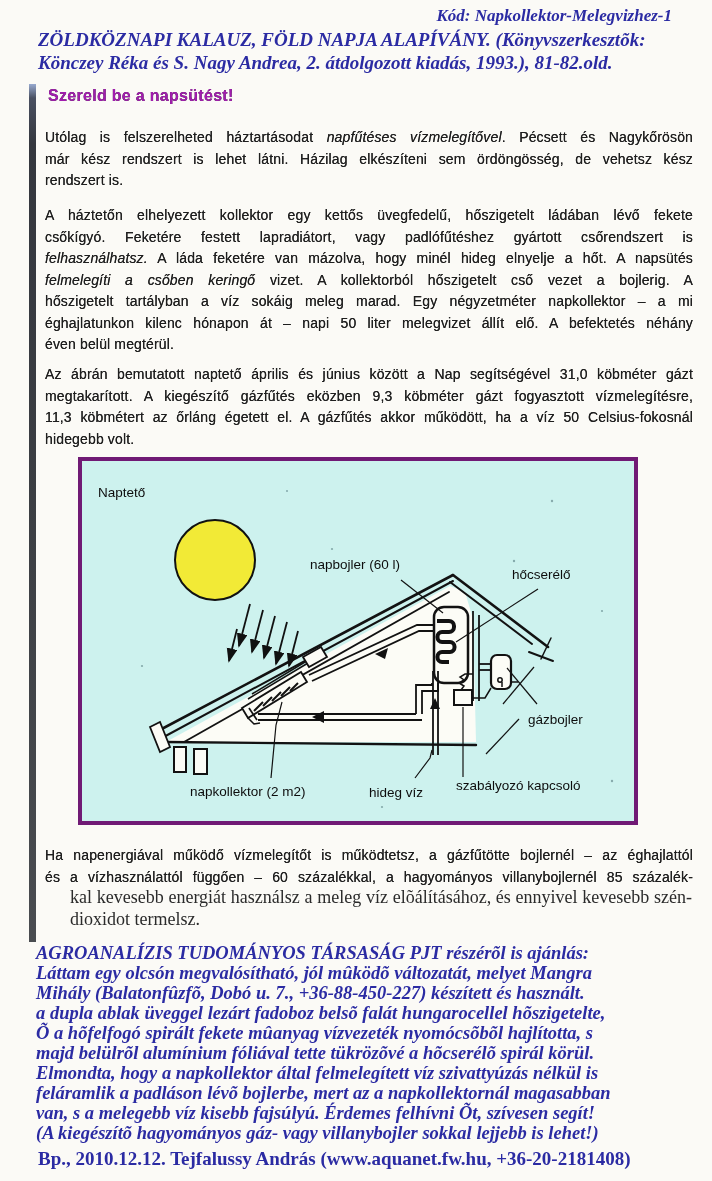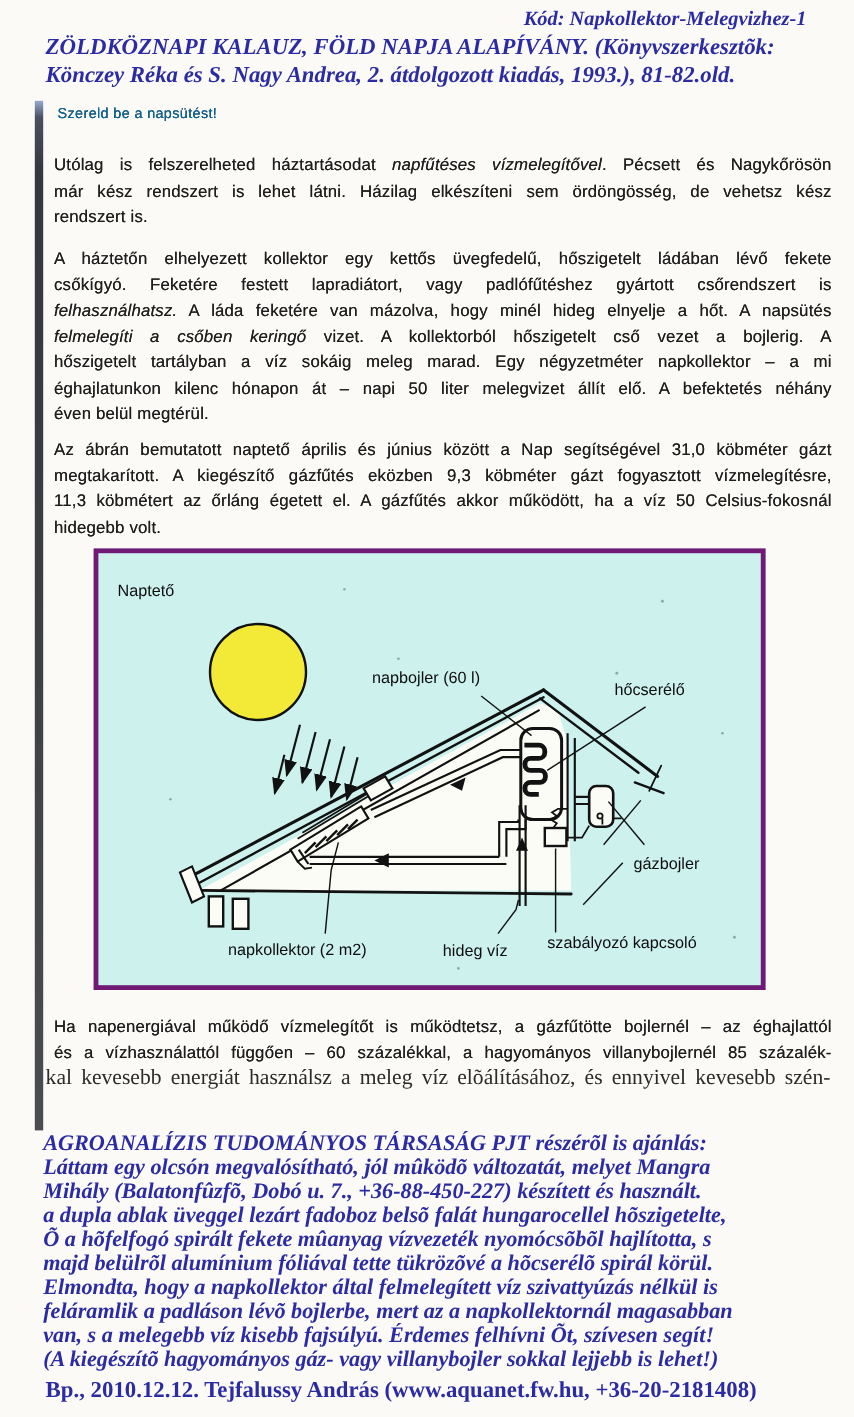--- a/index.html
+++ b/index.html
@@ -24,35 +24,35 @@
     top:28px;left:38px;width:644px;color:var(--blue);
     font-family:"Liberation Serif",serif;font-style:italic;font-weight:bold;
     font-size:19px;line-height:23px;
   }
   .scanbar{
     top:84px;left:29px;width:7px;height:858px;
     background:linear-gradient(#8fa3cc 0,#3a4154 14px,#23262e 60px,#2a2d33 400px,#3a3d42 100%);
     opacity:.92;
   }
   .heading{
-    top:87px;left:48px;font-weight:normal;font-size:12px;letter-spacing:.3px;color:#0369a1;
+    top:87px;left:48px;font-weight:bold;font-size:16px;letter-spacing:.3px;color:#a21caf;
     text-shadow:0 0 .5px #222;
   }
   
   .body-par{left:45px;width:648px;font-size:14px;letter-spacing:.15px;color:#1e1e1e;
     text-shadow:0 0 .45px #333;}
   .body-par .ln{line-height:21.5px;text-align:justify;text-align-last:justify;white-space:normal;}
   .body-par .ln.last{text-align-last:left;}
   .body-par em{font-style:italic;}
   
   .figure{top:457px;left:78px;width:552px;height:360px;border:4px solid #701a75;background:var(--cyan);}
   .figure svg{display:block;}
   
   .serif-par{left:38px;width:654px;font-family:"Liberation Serif",serif;font-size:18px;color:#2b2b2b;}
-  .serif-par .ln{line-height:22px;text-align:justify;text-align-last:justify;}
+  .serif-par .ln{line-height:22px;text-align:justify;text-align-last:justify;margin-left:32px;}
   .serif-par .ln.last{text-align-last:left;}
   
   .reco{
     top:943px;left:36px;width:664px;color:var(--blue);
     font-family:"Liberation Serif",serif;font-style:italic;font-weight:bold;
     font-size:18.5px;line-height:20px;
   }
   .sig{
     top:1148px;left:38px;color:var(--blue);
     font-family:"Liberation Serif",serif;font-weight:bold;font-size:19px;
@@ -219,20 +219,21 @@
       <text class="dlabel" x="374" y="329">szabályozó kapcsoló</text>
     </svg>
   </div>
 
   <div class="abs body-par" style="top:845px">
     <div class="ln">Ha napenergiával működő vízmelegítőt is működtetsz, a gázfűtötte bojlernél – az éghajlattól</div>
     <div class="ln">és a vízhasználattól függően – 60 százalékkal, a hagyományos villanybojlernél 85 százalék-</div>
   </div>
   <div class="abs serif-par" style="top:886px">
     <div class="ln">kal kevesebb energiát használsz a meleg víz elõálításához, és ennyivel kevesebb szén-</div>
+    <div class="ln last">dioxidot termelsz.</div>
   </div>
 
   <div class="abs reco">
     <div>AGROANALÍZIS TUDOMÁNYOS TÁRSASÁG PJT részérõl is ajánlás:</div>
     <div>Láttam egy olcsón megvalósítható, jól mûködõ változatát, melyet Mangra</div>
     <div>Mihály (Balatonfûzfõ, Dobó u. 7., +36-88-450-227) készített és használt.</div>
     <div>a dupla ablak üveggel lezárt fadoboz belsõ falát hungarocellel hõszigetelte,</div>
     <div>Õ a hõfelfogó spirált fekete mûanyag vízvezeték nyomócsõbõl hajlította, s</div>
     <div>majd belülrõl alumínium fóliával tette tükrözõvé a hõcserélõ spirál körül.</div>
     <div>Elmondta, hogy a napkollektor által felmelegített víz szivattyúzás nélkül is</div>

